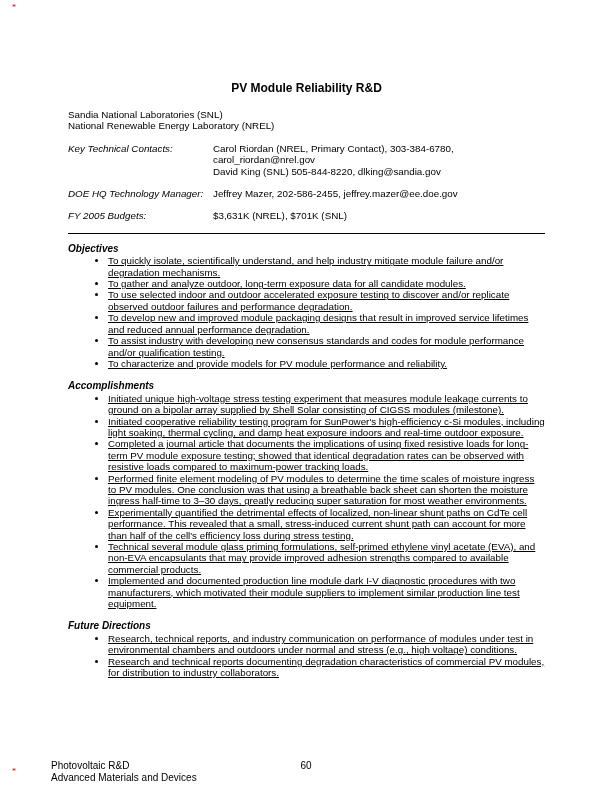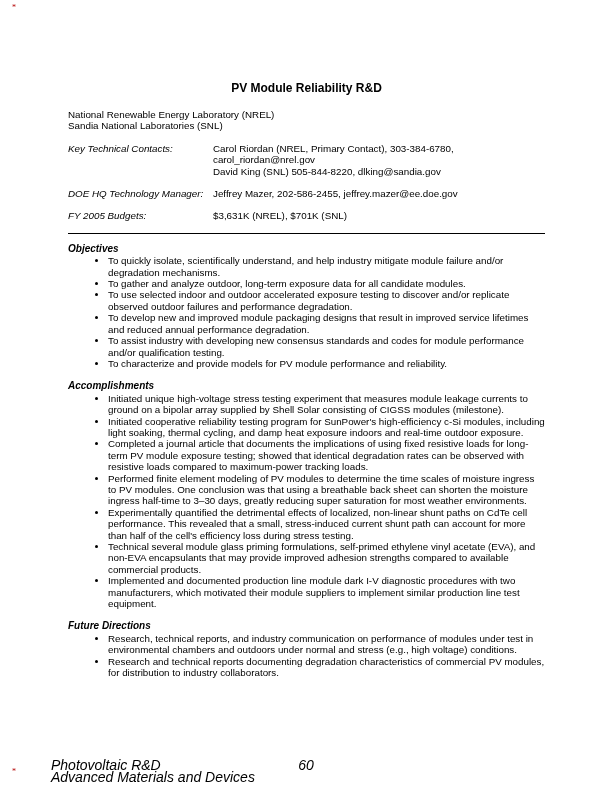--- a/index.html
+++ b/index.html
@@ -50,30 +50,29 @@
     font-weight: bold;
     margin: 0 0 1px 0;
     line-height: 11.4px;
     font-style: italic;
   }
   .bullet-list {
     margin: 0;
     padding: 0 0 0 40px;
     list-style: disc outside;
   }
-  .bullet-list li { margin: 0; padding: 0; }
+  .bullet-list li { margin: 0; padding: 0; text-decoration: underline; }
   .footer {
     position: absolute;
     left: 0;
     bottom: 9px;
     width: 100%;
     height: 24px;
-    font-size: 14px;
+    font-size: 10px;
     line-height: 11.4px;
-    font-style: italic;
   }
   .footer-left {
     position: absolute;
     left: 51px;
     bottom: 0;
   }
   .footer-page {
     position: absolute;
     left: 0;
     right: 0;
@@ -97,22 +96,22 @@
 
   <span class="corner-mark top-left">*</span>
   <span class="corner-mark bottom-left">*</span>
 
   <h1 class="doc-title">PV Module Reliability R&amp;D</h1>
 
   <div class="meta-block">
 
     <div class="meta-row">
       <div class="meta-value">
+        <div class="meta-line">Sandia National Laboratories (SNL)</div>
         <div class="meta-line">National Renewable Energy Laboratory (NREL)</div>
-        <div class="meta-line">Sandia National Laboratories (SNL)</div>
       </div>
     </div>
 
     <div class="meta-row">
       <div class="meta-label">Key Technical Contacts:</div>
       <div class="meta-value">
         <div class="meta-line">Carol Riordan (NREL, Primary Contact), 303-384-6780,</div>
         <div class="meta-line">carol_riordan@nrel.gov</div>
         <div class="meta-line">David King (SNL) 505-844-8220, dlking@sandia.gov</div>
       </div>

